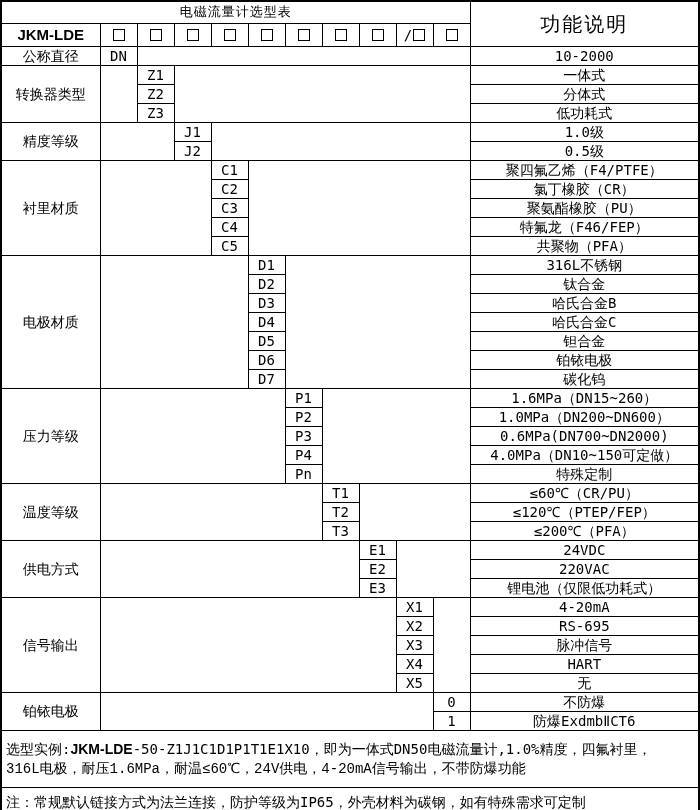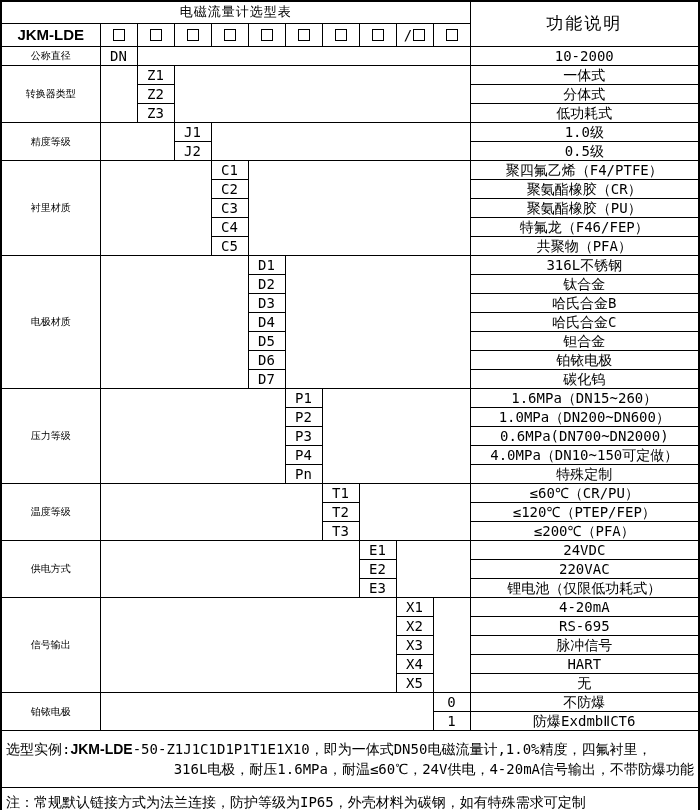--- a/index.html
+++ b/index.html
@@ -6,30 +6,30 @@
   body{width:700px;font-family:"Liberation Sans",sans-serif;color:#000;}
   table{border-collapse:collapse;table-layout:fixed;width:700px;border:2px solid #000;}
   td{border:1px solid #000;padding:0;text-align:center;vertical-align:middle;
      font-size:14px;white-space:nowrap;overflow:hidden;height:18px;line-height:1.15;}
   col.c-label{width:99px;}
   col.c-code{width:37px;}
   col.c-desc{width:auto;}
   .r-title td{height:21px;}
   .r-model td{height:22px;}
   td.title{font-size:13px;letter-spacing:1px;}
-  td.fnhdr{font-size:17px;letter-spacing:2px;}
+  td.fnhdr{font-size:20px;letter-spacing:2px;}
   td.model{font-weight:bold;font-size:15px;font-family:"Liberation Sans",sans-serif;}
-  td.lbl{font-size:10px;margin-top:28px;}
+  td.lbl{font-size:14px;margin-top:28px;}
   td.code,td.desc{font-family:"DejaVu Sans Mono","Liberation Sans",sans-serif;font-size:14px;}
   .box{display:inline-block;width:10px;height:10px;border:1.5px solid #000;vertical-align:middle;margin-top:-2px;}
   .slash{font-family:"DejaVu Sans Mono",monospace;font-size:14px;margin-right:1px;}
   td.example{height:52px;text-align:left;padding:2px 4px;white-space:normal;
              font-family:"DejaVu Sans Mono","Liberation Sans",sans-serif;}
   td.example .ex1{text-align:left;}
-  td.example .ex2{text-align:right;margin-top:3px;}
+  td.example .ex2{text-align:left;margin-top:3px;font-family:Liberation Mono, monospace;}
   td.example b{font-family:"Liberation Sans",sans-serif;}
   td.note{height:24px;text-align:left;padding:2px 4px;white-space:normal;
           font-family:"DejaVu Sans Mono","Liberation Sans",sans-serif;}
 </style>
 </head>
 <body>
 
 <table>
   <colgroup>
     <col class="c-label">
@@ -103,21 +103,21 @@
 
   <tr>
     <td class="lbl" rowspan="5">衬里材质</td>
     <td colspan="3" rowspan="5"></td>
     <td class="code">C1</td>
     <td colspan="6" rowspan="5"></td>
     <td class="desc">聚四氟乙烯（F4/PTFE）</td>
   </tr>
   <tr>
     <td class="code">C2</td>
-    <td class="desc">聚氨酯橡胶（CR）</td>
+    <td class="desc">氯丁橡胶（CR）</td>
   </tr>
   <tr>
     <td class="code">C3</td>
     <td class="desc">聚氨酯橡胶（PU）</td>
   </tr>
   <tr>
     <td class="code">C4</td>
     <td class="desc">特氟龙（F46/FEP）</td>
   </tr>
   <tr>

